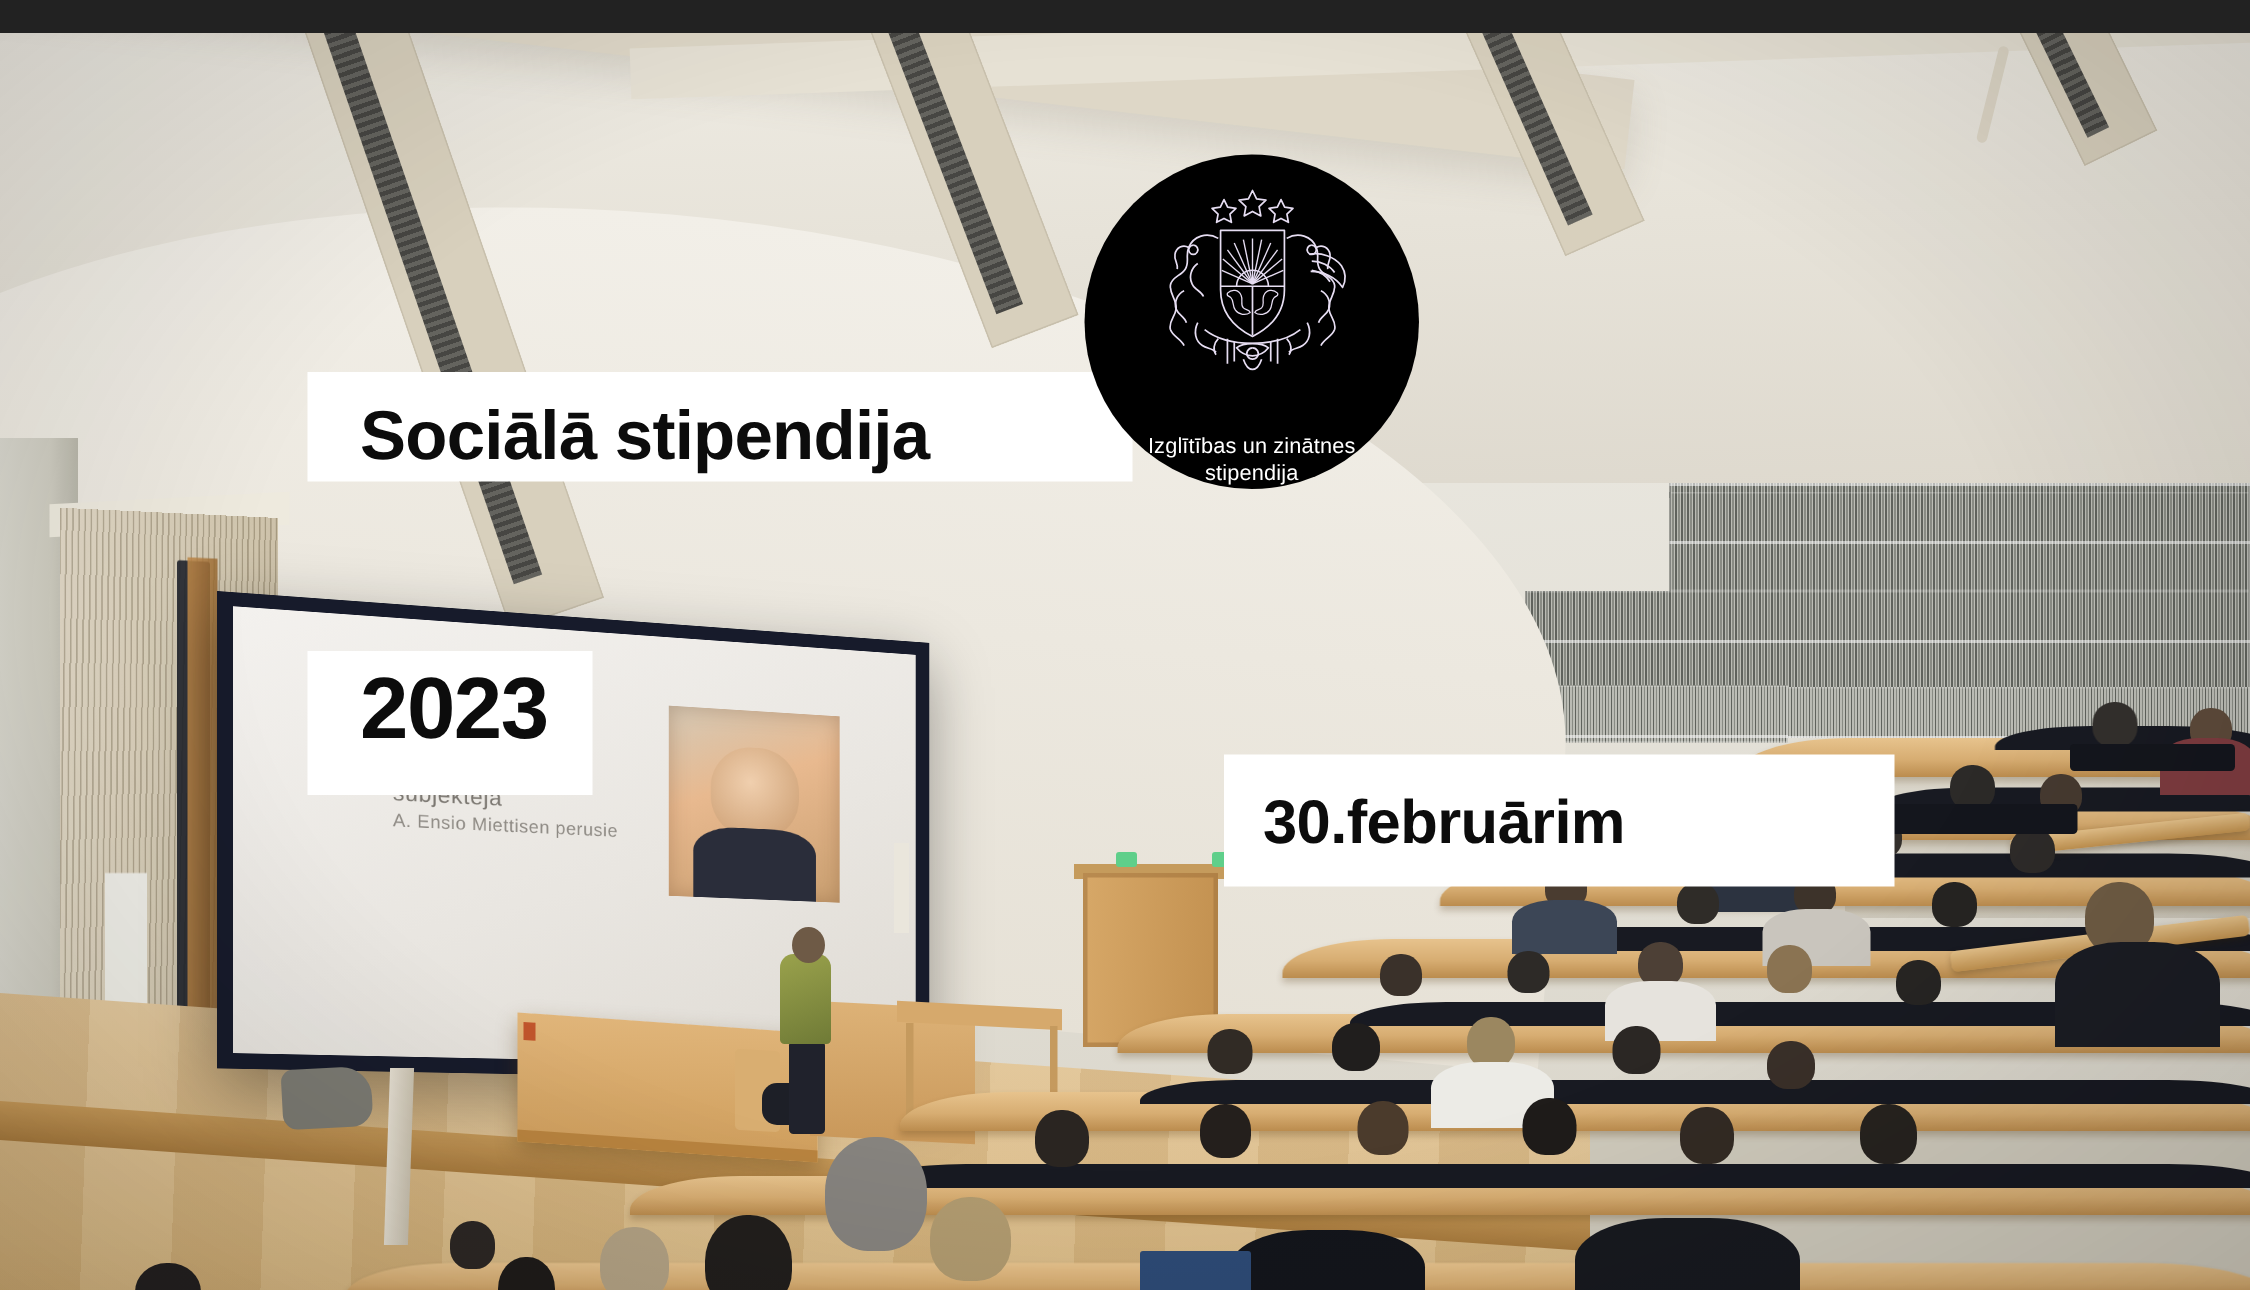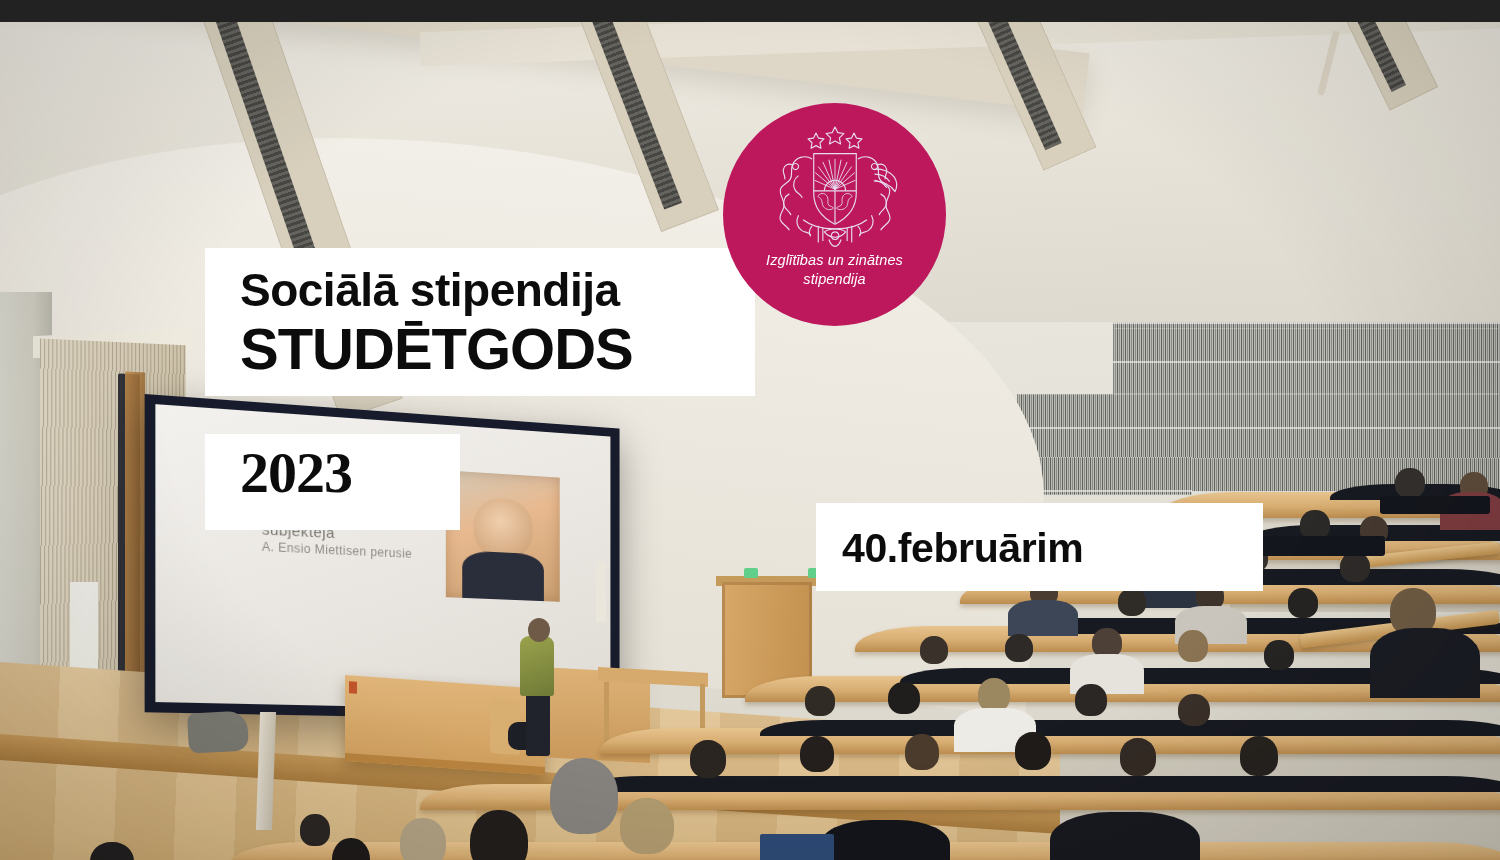--- a/index.html
+++ b/index.html
@@ -238,33 +238,33 @@
   
   .tbox{position:absolute;background:#ffffff;}
   .tbox span{display:block;color:#0c0c0c;}
 
   #title-box{left:205px;top:226px;width:550px;padding:18px 0 6px 0;}
   .t-line1{font-size:46px;font-weight:700;letter-spacing:-.5px;line-height:1.06;
            padding-left:35px;}
   .t-line2{font-size:58px;font-weight:700;letter-spacing:-1px;line-height:1.16;
            padding-left:35px;padding-bottom:8px;}
 
-  #year-box{left:205px;top:412px;width:255px;padding:2px 0 20px 0;font-family:Liberation Serif, serif;}
+  #year-box{left:205px;top:412px;width:190px;padding:2px 0 20px 0;}
   .t-line3{font-size:58px;font-weight:700;letter-spacing:-1px;line-height:1.28;
            padding-left:35px;}
 
   #deadline-box{left:816px;top:481px;width:447px;padding:20px 0 18px 0;}
   .d-line{font-size:41px;font-weight:700;letter-spacing:-.4px;line-height:1.22;
           padding-left:26px;}
 
   
   #logo{
     position:absolute;left:723px;top:81px;width:223px;height:223px;border-radius:50%;
-    background:#be185d;display:flex;flex-direction:column;align-items:center;
-    justify-content:flex-start;padding-top:16px;box-sizing:border-box;font-style:italic;
+    background:#000000;display:flex;flex-direction:column;align-items:center;
+    justify-content:space-between;padding-top:16px;box-sizing:border-box;
   }
   #logo .coa{width:152px;height:130px;}
   #logo .lg-txt{
     color:#fff;font-size:14.5px;line-height:1.28;text-align:center;margin-top:2px;
     letter-spacing:.1px;
   }
 </style>
 </head>
 <body>
 
@@ -414,29 +414,28 @@
     <div class="shoulder" style="left:1050px;top:790px;width:150px;height:70px;background:#17191f;"></div>
     <div class="seatblk" style="left:1380px;top:474px;width:110px;height:18px;"></div>
     <div class="seatblk" style="left:1255px;top:514px;width:130px;height:20px;"></div>
     <div class="seatblk" style="left:760px;top:812px;width:74px;height:40px;background:#2d4a75;border-radius:2px;"></div>
 
     <div class="vignette"></div>
   </div>
 
   <div class="tbox" id="title-box">
     <span class="t-line1">Sociālā stipendija</span>
-    <span class="t-line2">STUDĒTGODS</span>
   </div>
 
   <div class="tbox" id="year-box">
     <span class="t-line3">2023</span>
   </div>
 
   <div class="tbox" id="deadline-box">
-    <span class="d-line">40.februārim</span>
+    <span class="d-line">30.februārim</span>
   </div>
 
   <div id="logo">
     <svg class="coa" viewBox="0 0 200 170">
       <g fill="none" stroke="#e6ddf2" stroke-width="1.5" stroke-linejoin="round">
 
         <path d="M100 10 l3.6 7.4 8.2 1.1 -6 5.7 1.5 8.1 -7.3-3.9 -7.3 3.9 1.5-8.1 -6-5.7 8.2-1.1z"></path>
         <path d="M75 18 l3.2 6.6 7.3 1 -5.3 5.1 1.3 7.2 -6.5-3.4 -6.5 3.4 1.3-7.2 -5.3-5.1 7.3-1z"></path>
         <path d="M125 18 l3.2 6.6 7.3 1 -5.3 5.1 1.3 7.2 -6.5-3.4 -6.5 3.4 1.3-7.2 -5.3-5.1 7.3-1z"></path>
 

